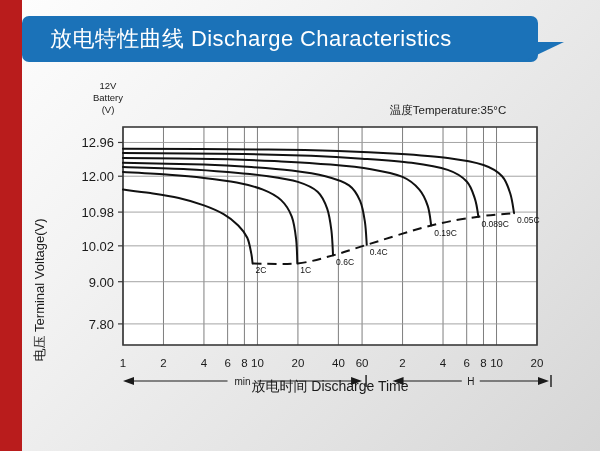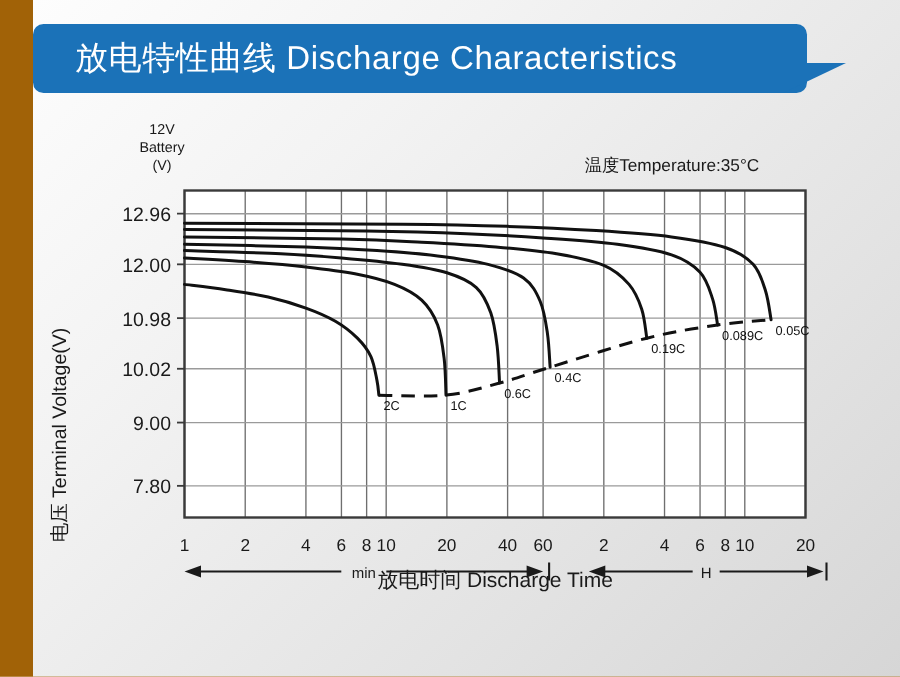--- a/index.html
+++ b/index.html
@@ -5,21 +5,21 @@
   html,body{margin:0;padding:0;}
   body{
     width:600px;height:451px;
     background:#ffffff;
     font-family:"Liberation Sans",sans-serif;
     overflow:hidden;
   }
   #root{
     position:relative;
     width:600px;height:451px;
-    background:#a16207;
+    background:#b91c1c;
   }
   
   .panel{
     position:absolute;
     left:22px;top:0;right:0;bottom:0;
     background:linear-gradient(135deg,#fdfdfd 0%,#f3f3f3 30%,#e3e3e3 70%,#d6d6d6 100%);
   }
   
   .banner-wrap{
     position:absolute;left:22px;top:16px;width:556px;height:46px;

